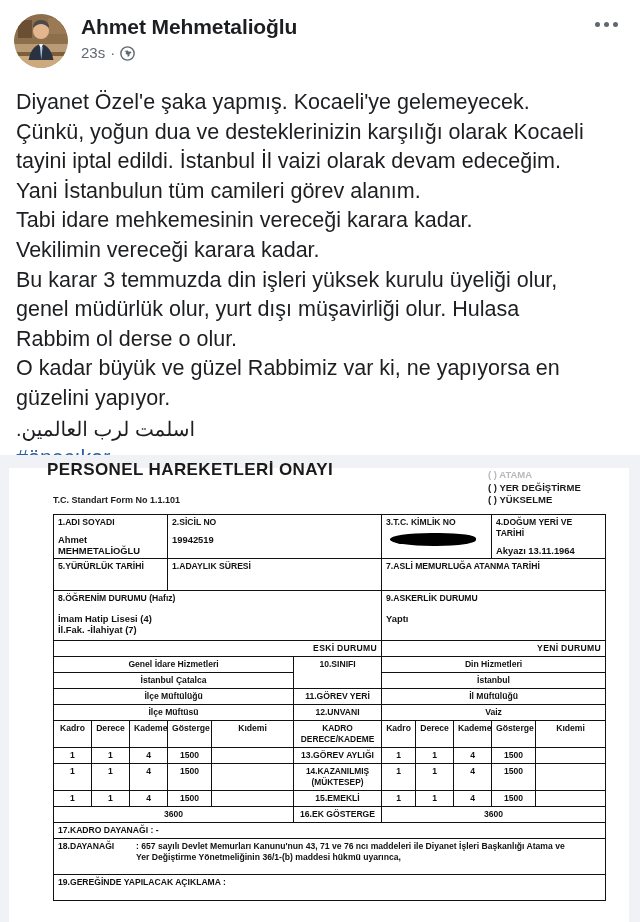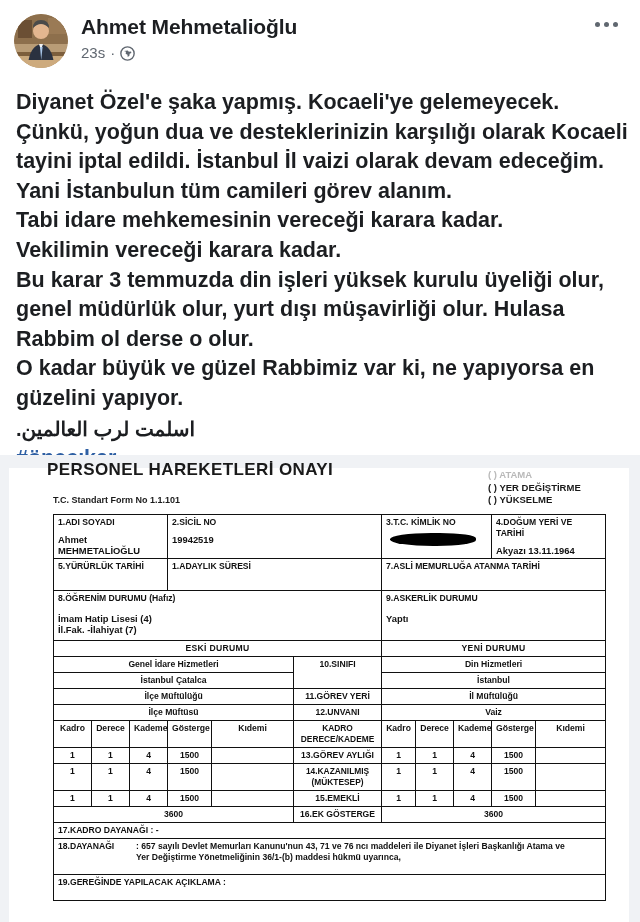--- a/index.html
+++ b/index.html
@@ -39,21 +39,21 @@
   }
   .more-menu i {
     width: 5px; height: 5px; border-radius: 50%;
     background: #606770; display: block;
   }
 
   
   .post-body {
     padding: 10px 15px 0 16px;
     font-size: 21.5px; line-height: 29.6px;
-    color: #1c1e21; font-weight: 700;
+    color: #1c1e21; font-weight: 400;
   }
   .post-body .ln { white-space: nowrap; }
   .post-body .ar {
     direction: rtl; text-align: left; unicode-bidi: bidi-override;
     font-size: 20px; line-height: 30px;
   }
   .hashtag { color: #2e5fa3; }
 
   
   .doc-frame {
@@ -94,21 +94,21 @@
     vertical-align: top; line-height: 11px;
   }
   td.tall { height: 30px; }
   .fld-label { font-size: 8.6px; font-weight: bold; }
   .fld-val { font-size: 9.4px; font-weight: bold; margin-top: 6px; display:block; }
   .fld-val-c { font-size: 9.4px; font-weight: bold; margin-top: 6px; display:block; text-align:left; }
   .redaction {
     display: block; width: 86px; height: 13px; background: #000;
     border-radius: 48% 42% 46% 50%; margin-top: 5px; margin-left: 4px;
   }
-  .sec-head { text-align: center; font-size: 9.6px; letter-spacing: 0.3px; padding: 3px 0; }
+  .sec-head { text-align: right; font-size: 9.6px; letter-spacing: 0.3px; padding: 3px 0; }
   .rowline { text-align: center; font-size: 10.2px; padding: 3px 0; }
   .midlabel { text-align: center; font-size: 8.6px; padding: 3px 0; vertical-align: middle; }
   .subhead { text-align: center; font-size: 7.6px; padding: 4px 1px; vertical-align: middle; line-height: 9px; }
   .numcell { text-align: center; font-size: 10px; padding: 6px 0; vertical-align: middle; }
   .note { font-size: 8.6px; line-height: 11.5px; padding: 4px 5px; }
 </style>
 </head>
 <body>
 
 <div class="post">

